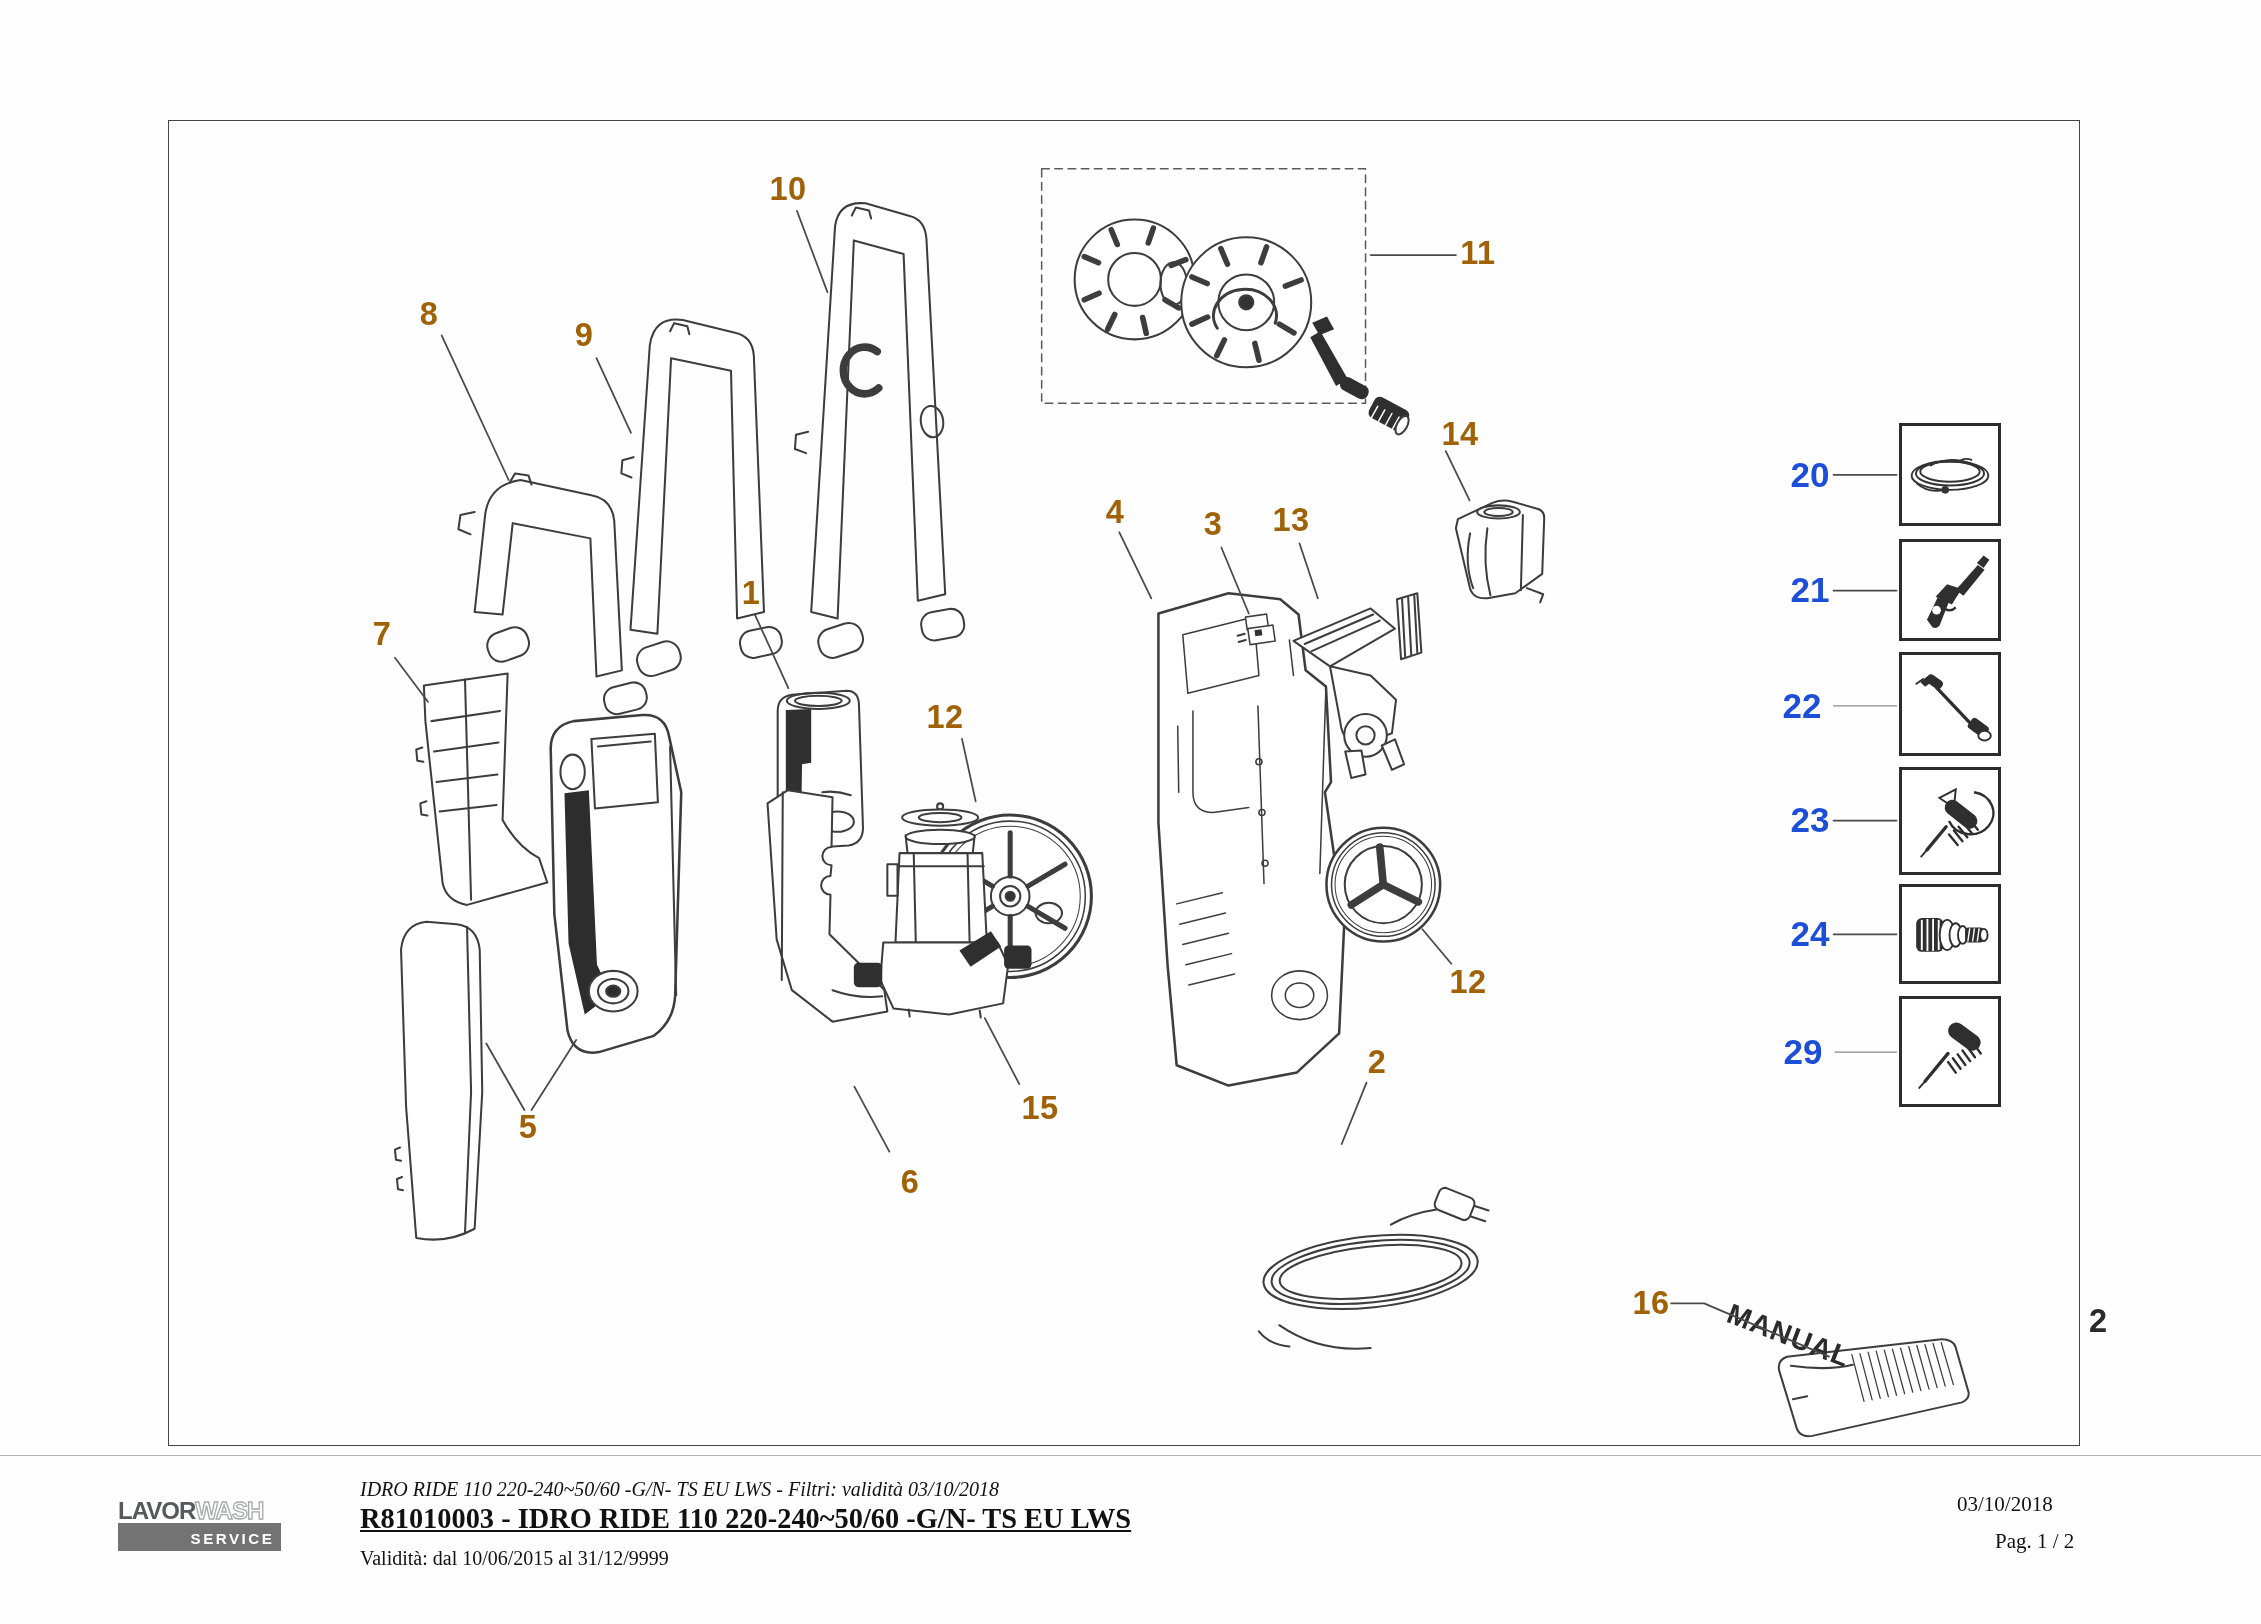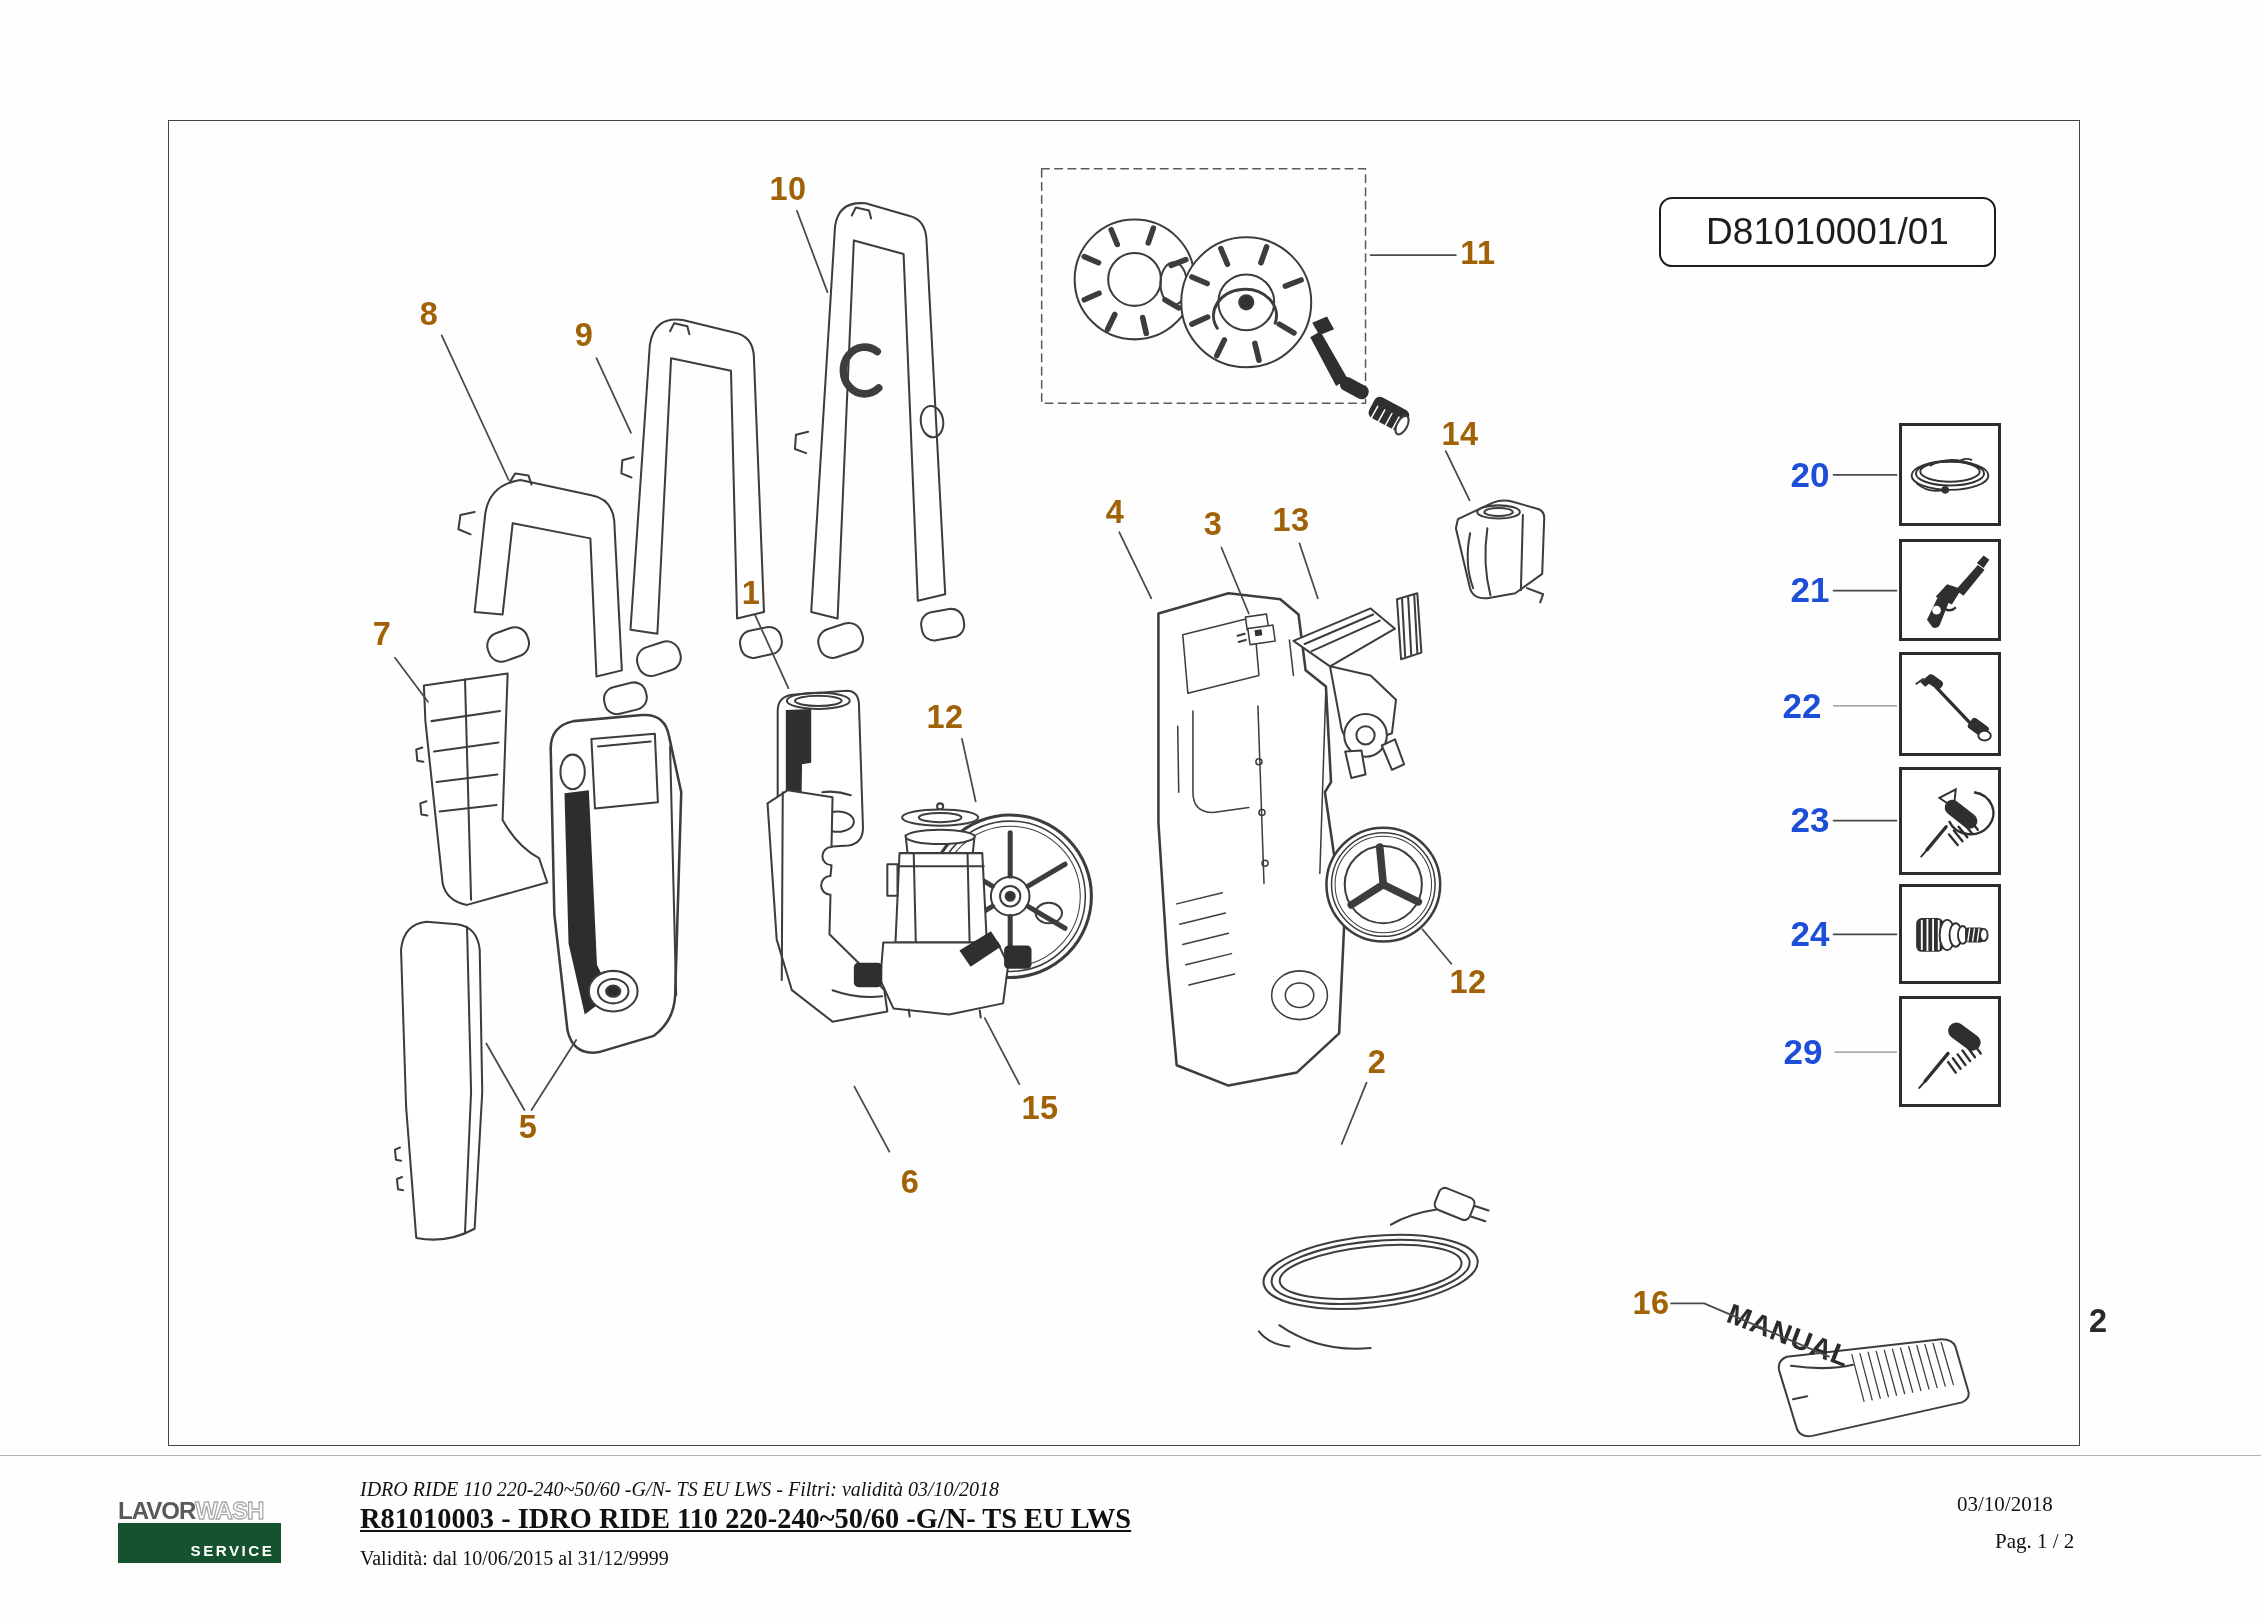--- a/index.html
+++ b/index.html
@@ -16,21 +16,21 @@
   .title-box{position:absolute;left:1659px;top:197px;width:333px;height:66px;border:2px solid #1d1d1d;
       border-radius:13.2px;display:flex;align-items:center;justify-content:center;
       font-size:37px;color:#1d1d1d;background:#fff;}
   .sheet-num{position:absolute;transform:translate(-50%,-50%);font-size:32.5px;font-weight:600;color:#2a2a2a;}
   .footer-sep{position:absolute;left:0;top:1455px;width:2261px;height:1px;background:#b3b3b3;}
   .logo{position:absolute;left:118px;top:1498px;width:163px;}
   .logo-top{height:25.4px;display:flex;align-items:flex-end;font-weight:800;font-size:24px;
       letter-spacing:-1px;line-height:25.4px;}
   .logo-lavor{color:#58595b;}
   .logo-wash{color:#fff;-webkit-text-stroke:1.3px #a7a9ac;}
-  .logo-bar{position:relative;height:40px;background:#14532d;}
+  .logo-bar{position:relative;height:28px;background:#737373;}
   .logo-service{position:absolute;right:6.6px;bottom:4.6px;color:#fff;font-size:15.2px;font-weight:700;
       letter-spacing:2.5px;}
   .ft{position:absolute;color:#111;font-family:"Liberation Serif",serif;white-space:nowrap;}
   .ft-filter{left:360px;top:1478px;font-size:20px;font-style:italic;}
   .ft-title{left:360px;top:1503px;font-size:28.4px;font-weight:700;text-decoration:underline;}
   .ft-valid{left:360px;top:1547px;font-size:20px;}
   .ft-date{left:1957px;top:1492px;font-size:21px;}
   .ft-page{left:1959px;top:1529px;font-size:21px;margin-left:36px;}
 </style>
 </head>
@@ -336,23 +336,20 @@
   <div class="co" style="left:1291px;top:520px">13</div>
   <div class="co" style="left:1460px;top:434px">14</div>
   <div class="co" style="left:382px;top:634px">7</div>
   <div class="co" style="left:528px;top:1127px">5</div>
   <div class="co" style="left:910px;top:1182px">6</div>
   <div class="co" style="left:1040px;top:1108px">15</div>
   <div class="co" style="left:1468px;top:982px">12</div>
   <div class="co" style="left:1377px;top:1062px">2</div>
   <div class="co" style="left:1651px;top:1303px">16</div>
 
-  <div class="title-box">
-    <span>D81010001/01</span>
-  </div>
 
   <div class="acc-num" style="left:1810px;top:475px">20</div>
   <div class="acc-num" style="left:1810px;top:590px">21</div>
   <div class="acc-num" style="left:1802px;top:706px">22</div>
   <div class="acc-num" style="left:1810px;top:820px">23</div>
   <div class="acc-num" style="left:1810px;top:934px">24</div>
   <div class="acc-num" style="left:1803px;top:1052px">29</div>
 
   <div class="acc-box" style="left:1899px;top:423px;height:103px">
     <svg viewBox="0 0 200 200">

